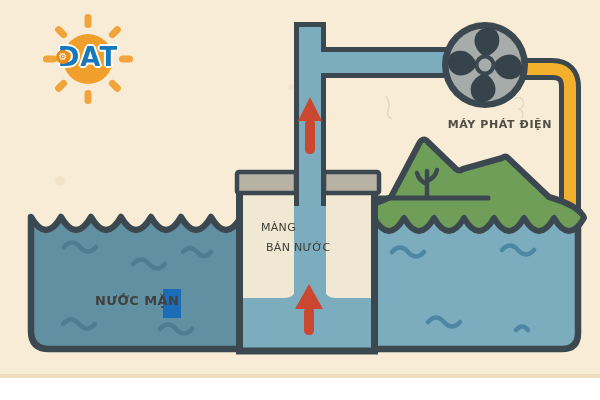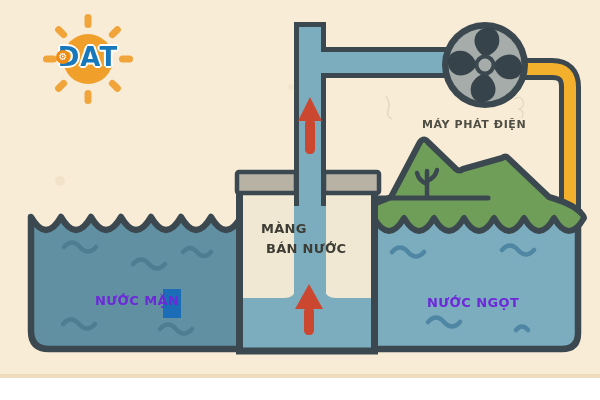--- a/index.html
+++ b/index.html
@@ -1,23 +1,23 @@
 <!DOCTYPE html>
 <html><head>
 <meta charset="utf-8">
 <style>
   html,body{margin:0;padding:0;}
   body{font-family:"DejaVu Sans","Liberation Sans",sans-serif;}
   .scene{position:relative;width:600px;height:400px;background:#ffffff;overflow:hidden;}
   .paper{position:absolute;left:0;top:0;width:600px;height:374px;background:#f8ecd6;border-bottom:4px solid #eedcbc;}
   .layer{position:absolute;left:0;top:0;}
   .label{position:absolute;white-space:nowrap;}
-  .tank-label{color:#6d28d9;font-weight:bold;font-size:13px;letter-spacing:.4px;}
-  .membrane-label{color:#3d3d35;font-weight:bold;font-size:13px;letter-spacing:.3px;}
-  .gen-label{color:#4e4e44;font-weight:600;font-size:11px;letter-spacing:.6px;text-align:left;width:130px;}
+  .tank-label{color:#404040;font-weight:bold;font-size:13px;letter-spacing:.4px;}
+  .membrane-label{color:#3d3d35;font-weight:normal;font-size:11px;letter-spacing:.3px;}
+  .gen-label{color:#4e4e44;font-weight:600;font-size:11px;letter-spacing:.6px;text-align:right;width:130px;}
   .cursor-box{position:absolute;left:163px;top:289px;width:18px;height:29px;background:#1a6db6;}
   .logo-text{position:absolute;left:46px;top:42px;width:84px;text-align:center;
     font-size:26px;font-weight:800;color:#1878bc;letter-spacing:1px;
     text-shadow:-2px 0 #fff,2px 0 #fff,0 -2px #fff,0 2px #fff,-1px -1px #fff,1px -1px #fff,-1px 1px #fff,1px 1px #fff;}
   .gear-dot{position:absolute;left:56px;top:50px;width:14px;height:14px;border-radius:50%;
     background:#ef8d13;color:#fff;font-size:10px;line-height:14px;text-align:center;}
 </style>
 </head>
 <body>
 
@@ -126,20 +126,19 @@
         <path d="M0,-8 C-10,-14 -14,-26 -7,-33 C0,-40 12,-38 14,-28 C16,-18 9,-11 0,-8 Z" transform="rotate(90)"></path>
         <path d="M0,-8 C-10,-14 -14,-26 -7,-33 C0,-40 12,-38 14,-28 C16,-18 9,-11 0,-8 Z" transform="rotate(180)"></path>
         <path d="M0,-8 C-10,-14 -14,-26 -7,-33 C0,-40 12,-38 14,-28 C16,-18 9,-11 0,-8 Z" transform="rotate(270)"></path>
       </g>
       <circle r="8.5" fill="#a6aca9" stroke="#3b4850" stroke-width="4"></circle>
     </g>
   </svg>
 
   <div class="cursor-box"></div>
   <div class="label tank-label" style="left:95px;top:293px;">NƯỚC MẶN</div>
-  <div class="label tank-label" style="left:427px;top:295px;">NƯỚC NGỌT</div>
   <div class="label membrane-label" style="left:261px;top:221px;">MÀNG</div>
   <div class="label membrane-label" style="left:266px;top:241px;">BÁN NƯỚC</div>
   <div class="label gen-label" style="left:422px;top:118px;">MÁY PHÁT ĐIỆN</div>
 
   <div class="logo-text">DAT</div>
   <div class="gear-dot">⚙</div>
 </div>
 
 </body></html>

